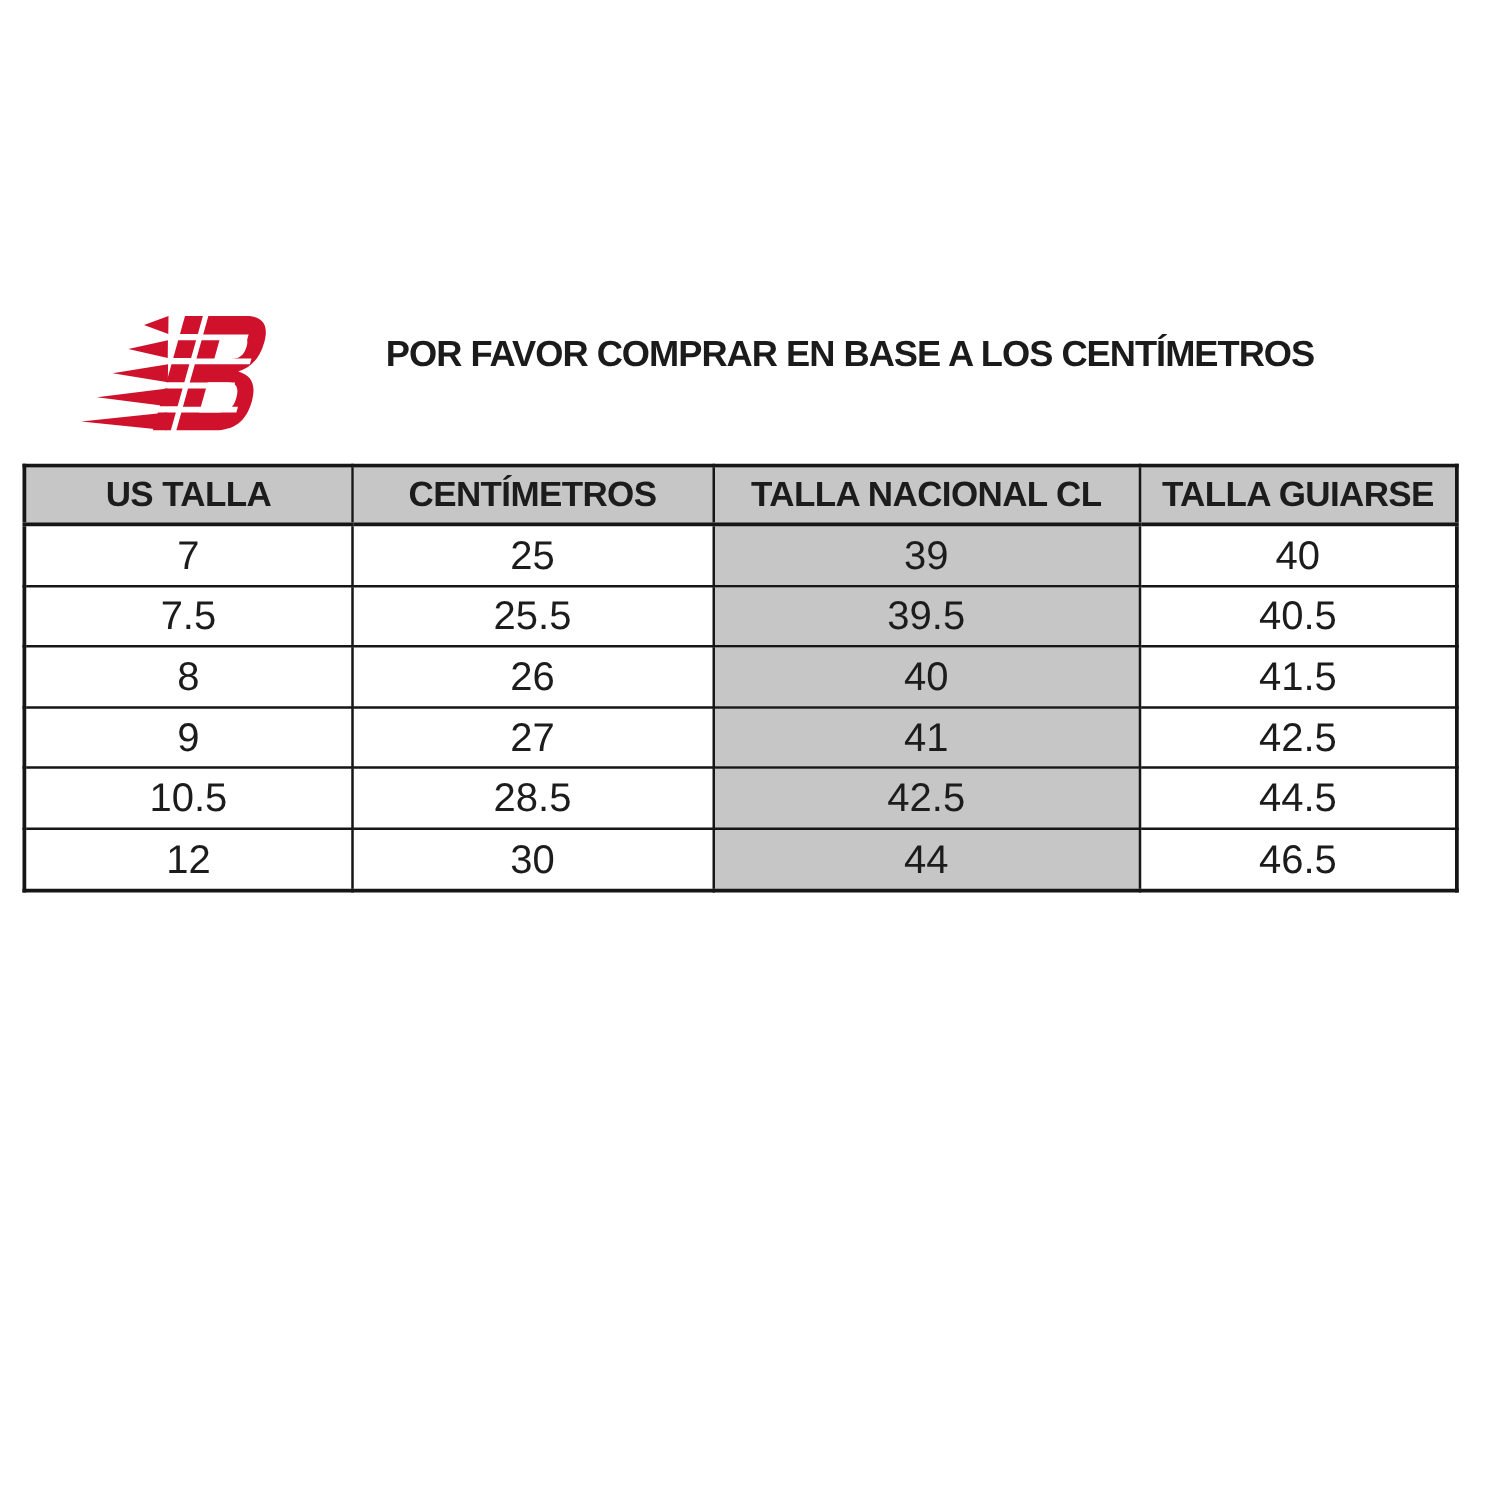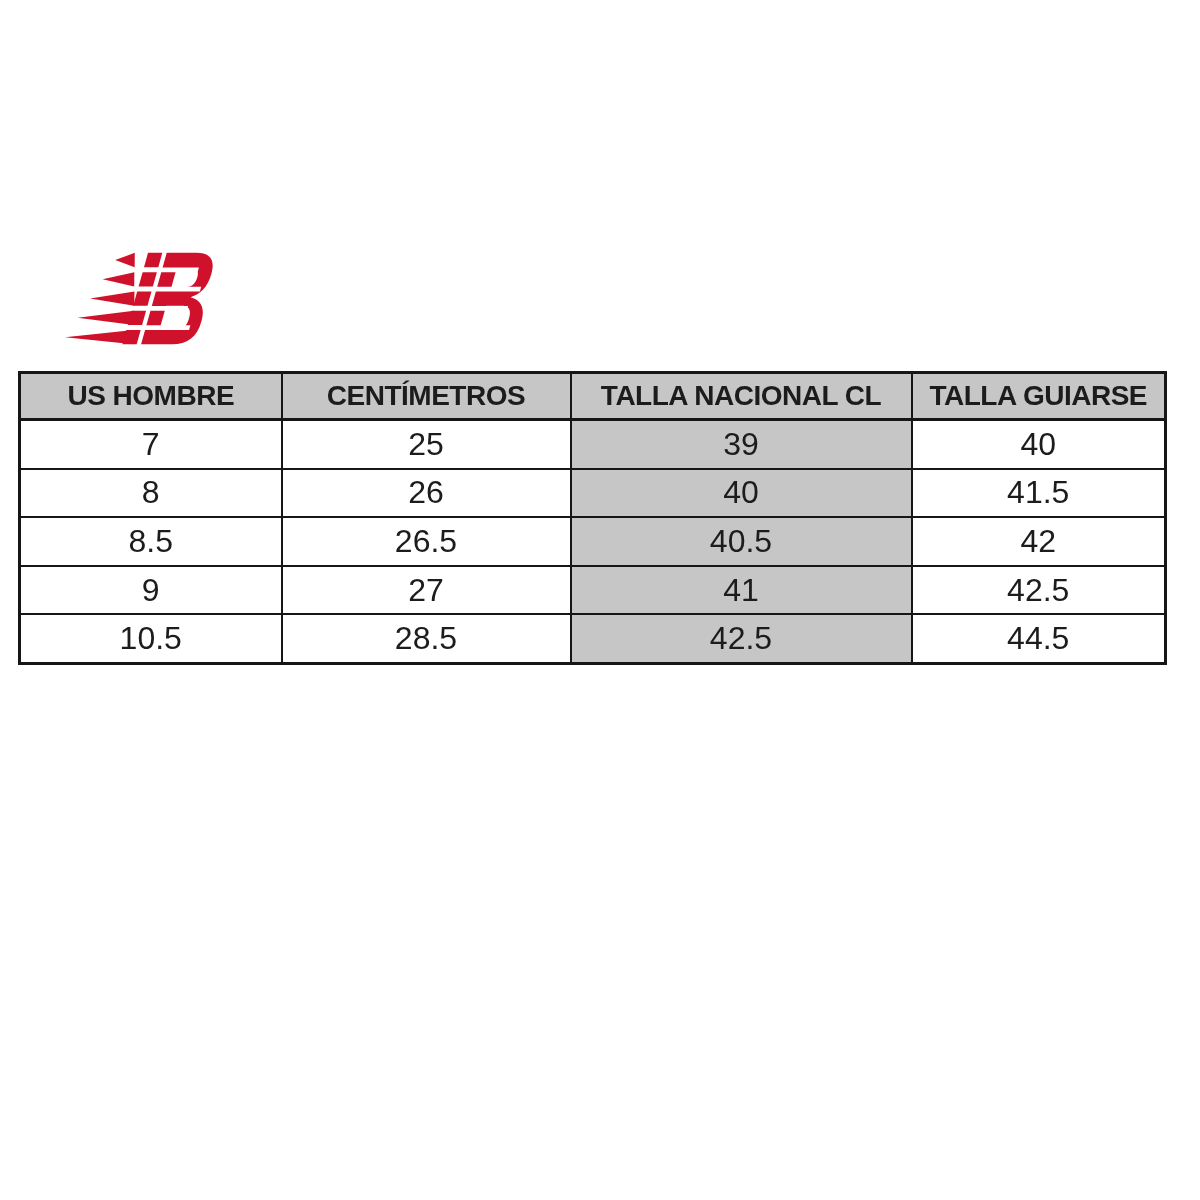--- a/index.html
+++ b/index.html
@@ -111,64 +111,71 @@
 
         <rect x="140" y="20.5" width="72" height="6.5" fill="#ffffff"></rect>
         <rect x="140" y="47.5" width="86" height="6.5" fill="#ffffff"></rect>
         <rect x="140" y="74.5" width="72" height="6.5" fill="#ffffff"></rect>
         <rect x="140" y="101.5" width="86" height="6.5" fill="#ffffff"></rect>
       </g>
     </svg>
   </div>
 
   <div class="title">
+    <div>POR FAVOR COMPRAR EN BASE A LOS CENTÍMETROS</div>
   </div>
 
   <table class="size-table">
     <colgroup>
       <col class="c1">
         <col class="c2">
         <col class="c3">
         <col class="c4">
     </colgroup>
     <thead>
       <tr>
-        <th>US HOMBRE</th>
+        <th>US TALLA</th>
         <th>CENTÍMETROS</th>
         <th>TALLA NACIONAL CL</th>
         <th>TALLA GUIARSE</th>
       </tr>
     </thead>
     <tbody>
         <tr>
           <td>7</td>
           <td>25</td>
           <td class="hl">39</td>
           <td>40</td>
         </tr>
         <tr>
+          <td>7.5</td>
+          <td>25.5</td>
+          <td class="hl">39.5</td>
+          <td>40.5</td>
+        </tr>
+        <tr>
           <td>8</td>
           <td>26</td>
           <td class="hl">40</td>
           <td>41.5</td>
-        </tr>
-        <tr>
-          <td>8.5</td>
-          <td>26.5</td>
-          <td class="hl">40.5</td>
-          <td>42</td>
         </tr>
         <tr>
           <td>9</td>
           <td>27</td>
           <td class="hl">41</td>
           <td>42.5</td>
         </tr>
         <tr>
           <td>10.5</td>
           <td>28.5</td>
           <td class="hl">42.5</td>
           <td>44.5</td>
         </tr>
+        <tr>
+          <td>12</td>
+          <td>30</td>
+          <td class="hl">44</td>
+          <td>46.5</td>
+        </tr>
       </tbody>
   </table>
 
 </div>
 
 </body></html>

